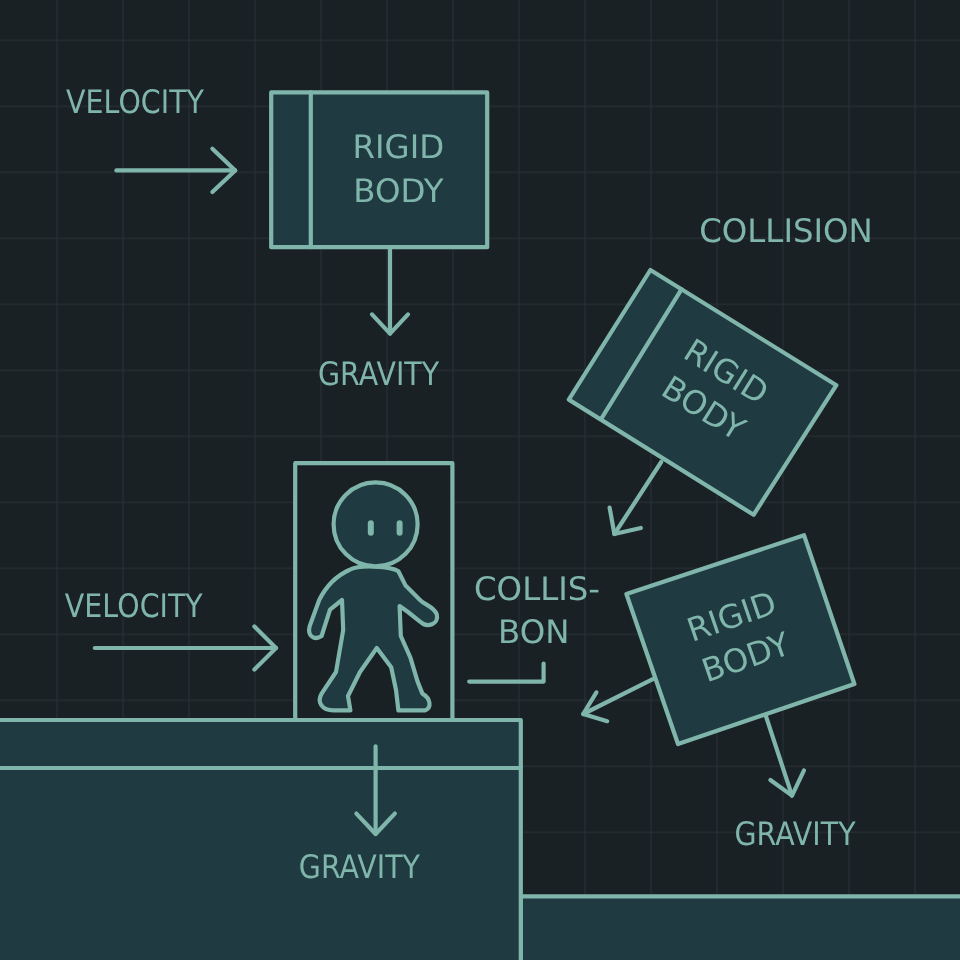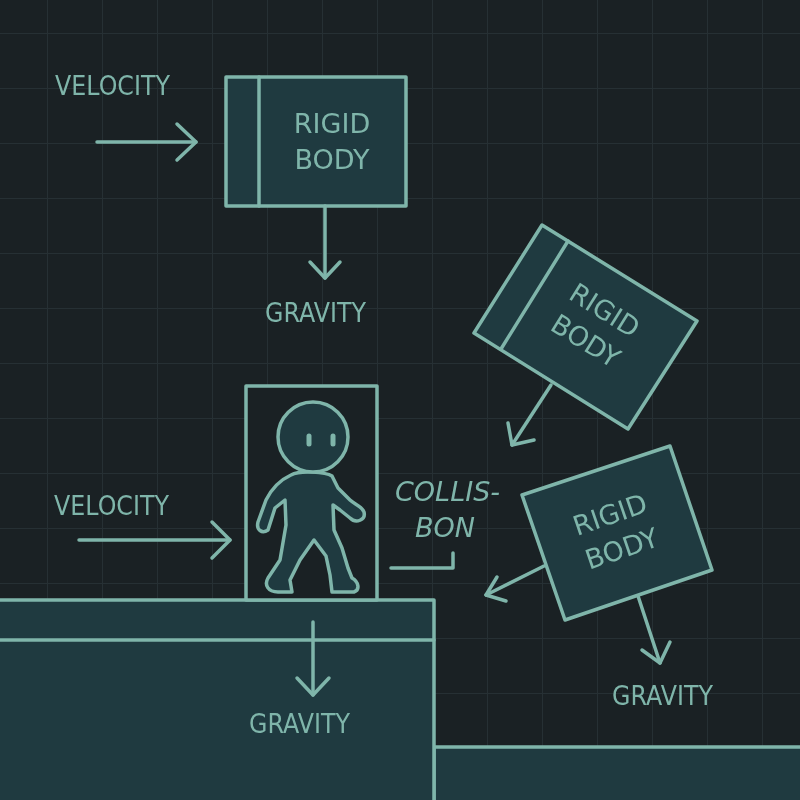--- a/index.html
+++ b/index.html
@@ -89,28 +89,29 @@
 </svg>
 
 <div class="lbl" style="left:55px;top:70px;">VELOCITY</div>
 <div class="boxtext" style="left:262px;top:106px;width:140px;">
   <div>RIGID</div>
   <div>BODY</div>
 </div>
 <div class="lbl" style="left:265px;top:297px;">GRAVITY</div>
 
 <div class="boxtext" style="left:560px;top:176px;width:190px;">
+  <div>COLLISION</div>
 </div>
 <div class="boxtext" style="left:535px;top:290px;width:120px;transform:rotate(32deg);">
   <div>RIGID</div>
   <div>BODY</div>
 </div>
 
 <div class="lbl" style="left:54px;top:490px;">VELOCITY</div>
-<div class="boxtext" style="left:395px;top:474px;width:110px;text-align:left;font-style:italic;">
+<div class="boxtext" style="left:395px;top:474px;width:110px;text-align:left;">
   <div>COLLIS-</div>
   <div style="padding-left:20px;">BON</div>
 </div>
 <div class="boxtext" style="left:556px;top:496px;width:120px;transform:rotate(-19deg);">
   <div>RIGID</div>
   <div>BODY</div>
 </div>
 
 <div class="lbl" style="left:249px;top:708px;">GRAVITY</div>
 <div class="lbl" style="left:612px;top:680px;">GRAVITY</div>

